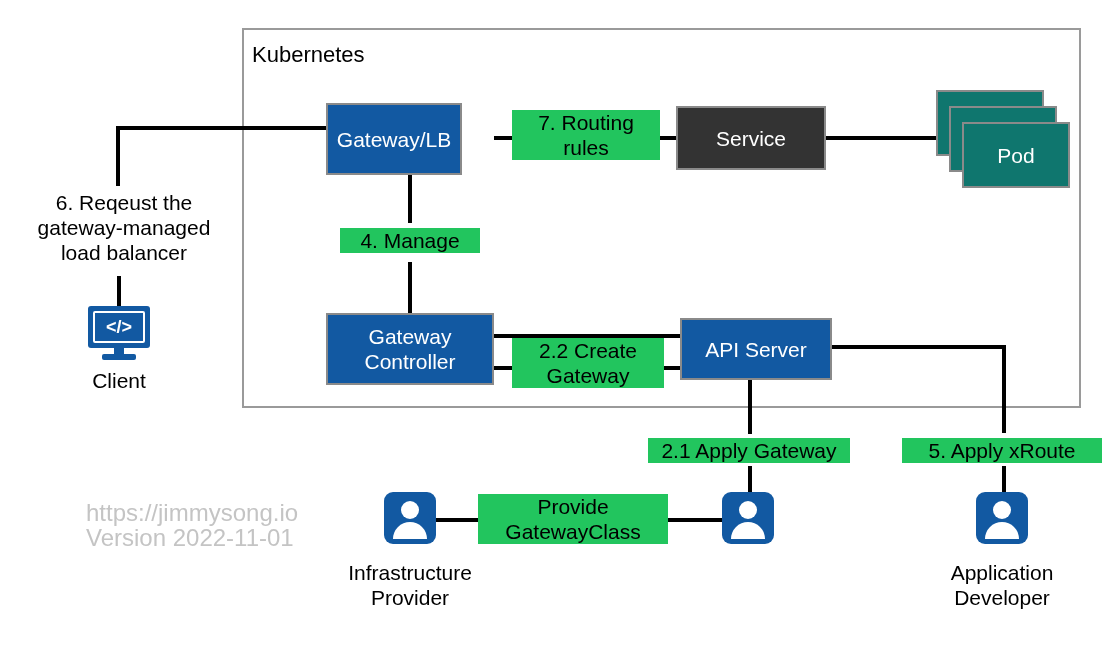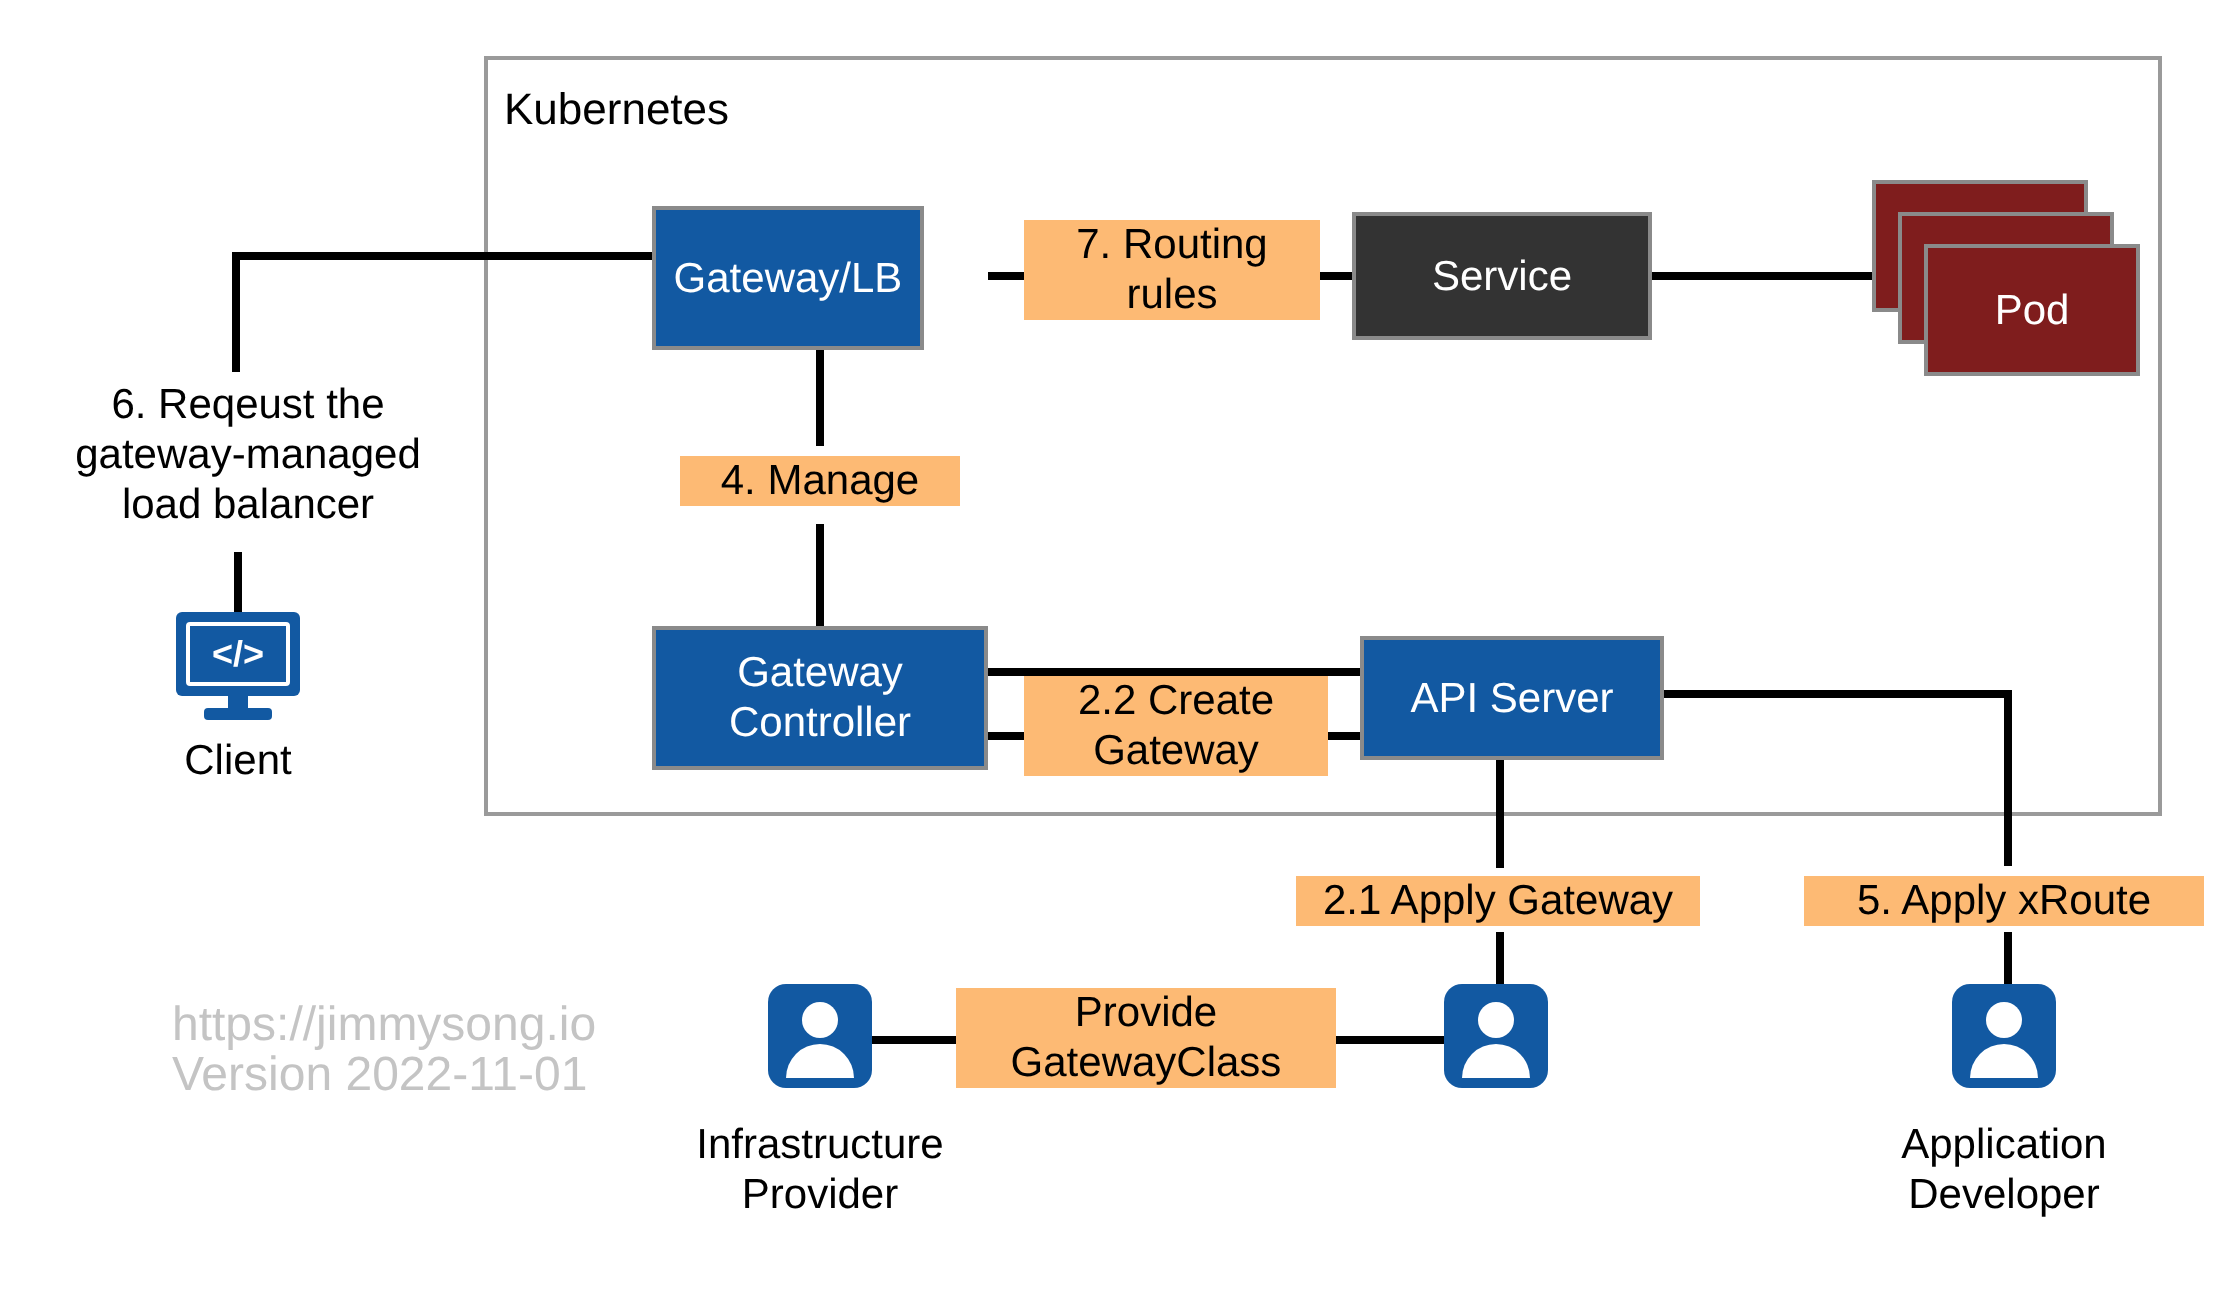--- a/index.html
+++ b/index.html
@@ -31,39 +31,39 @@
   .node.dark{background:#333333;}
 
   #gateway-lb{left:326px;top:103px;width:136px;height:72px;}
   #service{left:676px;top:106px;width:150px;height:64px;}
   #gateway-controller{left:326px;top:313px;width:168px;height:72px;}
   #api-server{left:680px;top:318px;width:152px;height:62px;}
 
   
   .pod-stack{position:absolute;left:936px;top:90px;width:134px;height:100px;}
   .pod-layer{
-    position:absolute;width:108px;height:66px;background:#7f1d1d;
+    position:absolute;width:108px;height:66px;background:#0f766e;
     border:2px solid #8a8a8a;box-sizing:border-box;
   }
   .pod-layer.l1{left:0;top:0;}
   .pod-layer.l2{left:13px;top:16px;}
   .pod-layer.l3{
     left:26px;top:32px;display:flex;align-items:center;justify-content:center;
     color:#fff;font-size:21px;line-height:25px;
   }
 
   
   .ln{position:absolute;background:#000;}
   .ln.h{height:4px;}
   .ln.v{width:4px;}
 
   
   .lbl{
     position:absolute;font-size:21px;line-height:25px;color:#000;
-    text-align:center;white-space:pre;background:#fdba74;
+    text-align:center;white-space:pre;background:#22c55e;
   }
   .lbl.nobg{background:transparent;}
 
   
   .actor{position:absolute;width:52px;height:52px;}
   .actor .sq{
     position:absolute;left:0;top:0;width:52px;height:52px;
     background:#1259a2;border-radius:9px;
   }
   .actor .head{

